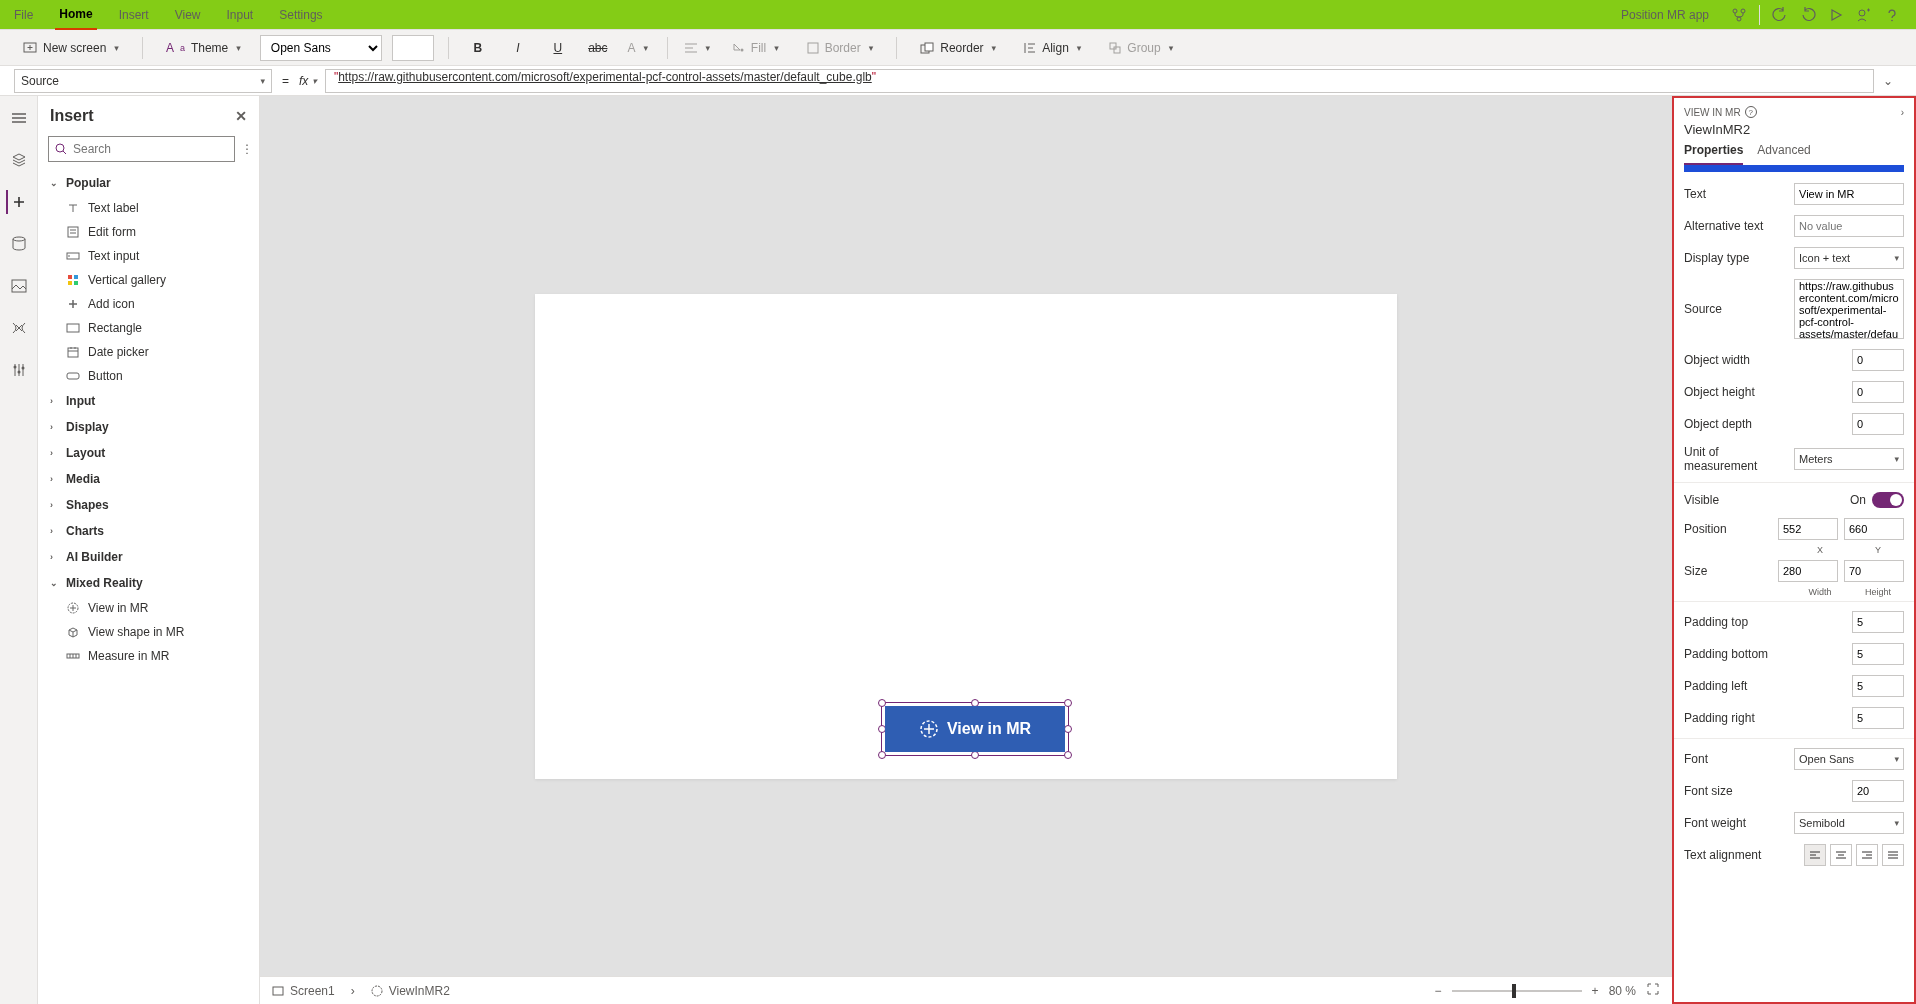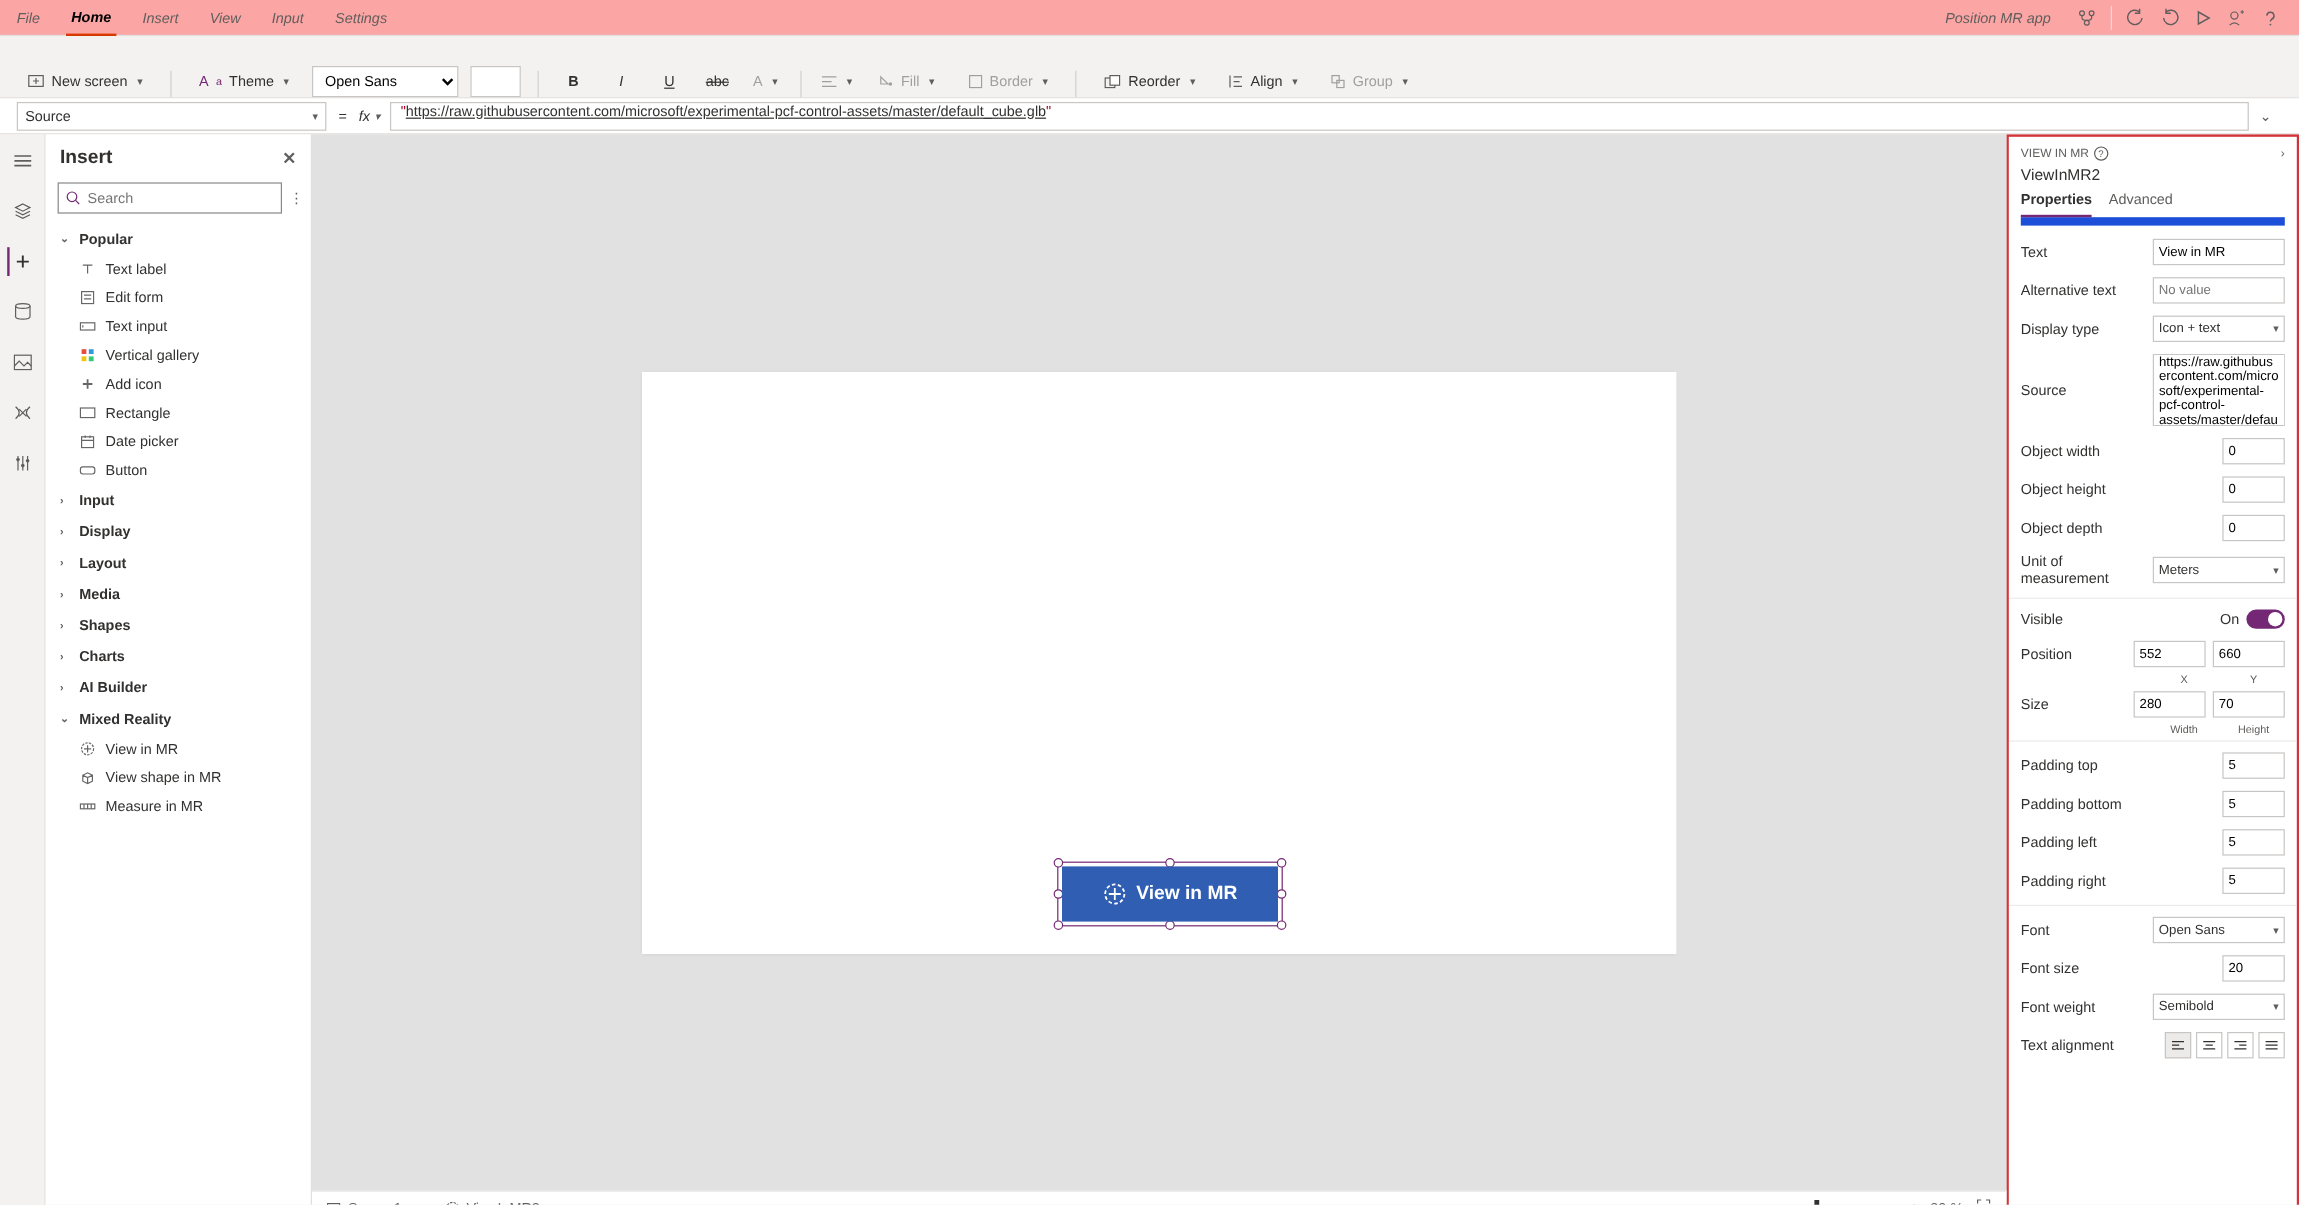--- a/index.html
+++ b/index.html
@@ -1,27 +1,27 @@
 <!DOCTYPE html>
 <html><head>
 <meta charset="utf-8">
 <style>
 * { margin: 0; padding: 0; box-sizing: border-box; font-family: "Segoe UI", sans-serif; }
 body { background: #f3f2f1; width: 1916px; height: 1004px; overflow: hidden; font-size: 12px; color: #323130; }
 
-.topbar { height: 30px; background: #fca5a5; border-bottom: 1px solid #e1dfdd; display: flex; align-items: center; padding: 6px 10px; font-style: italic; }
+.topbar { height: 30px; background: #84cc16; border-bottom: 1px solid #e1dfdd; display: flex; align-items: center; padding: 6px 10px; }
 .topbar .tabs { display: flex; gap: 18px; }
 .topbar .tab { padding: 0 4px; height: 30px; display: flex; align-items: center; cursor: pointer; color: #605e5c; }
 .topbar .tab.active { color: #000; font-weight: 600; border-bottom: 2px solid #d83b01; }
 .topbar .spacer { flex: 1; }
 .topbar .appname { color: #605e5c; margin-right: 16px; }
 .topbar .icon-btn { width: 28px; height: 28px; display: flex; align-items: center; justify-content: center; cursor: pointer; color: #605e5c; }
 .topbar .divider { width: 1px; height: 20px; background: #e1dfdd; margin: 0 6px; }
 
-.ribbon { height: 52px; background: #f3f2f1; border-bottom: 1px solid #e1dfdd; display: flex; align-items: flex-end; padding: 0 14px; gap: 10px; }
+.ribbon { height: 36px; background: #f3f2f1; border-bottom: 1px solid #e1dfdd; display: flex; align-items: center; padding: 0 14px; gap: 10px; }
 .ribbon .btn { display: flex; align-items: center; gap: 6px; height: 26px; padding: 0 8px; cursor: pointer; color: #323130; border: 1px solid transparent; }
 .ribbon .sep { width: 1px; height: 22px; background: #d2d0ce; margin: 0 4px; }
 .ribbon select, .ribbon .combo { height: 26px; border: 1px solid #c8c6c4; background: #fff; padding: 0 6px; font-size: 12px; }
 .ribbon .font-combo { width: 122px; }
 .ribbon .size-input { width: 42px; }
 .ribbon .icon-only { width: 30px; justify-content: center; padding: 0; }
 .ribbon .muted { color: #a19f9d; }
 .chev { font-size: 9px; margin-left: 2px; color: #605e5c; }
 
 .formula-row { height: 30px; background: #fff; border-bottom: 1px solid #e1dfdd; display: flex; align-items: center; padding: 0 14px; }

